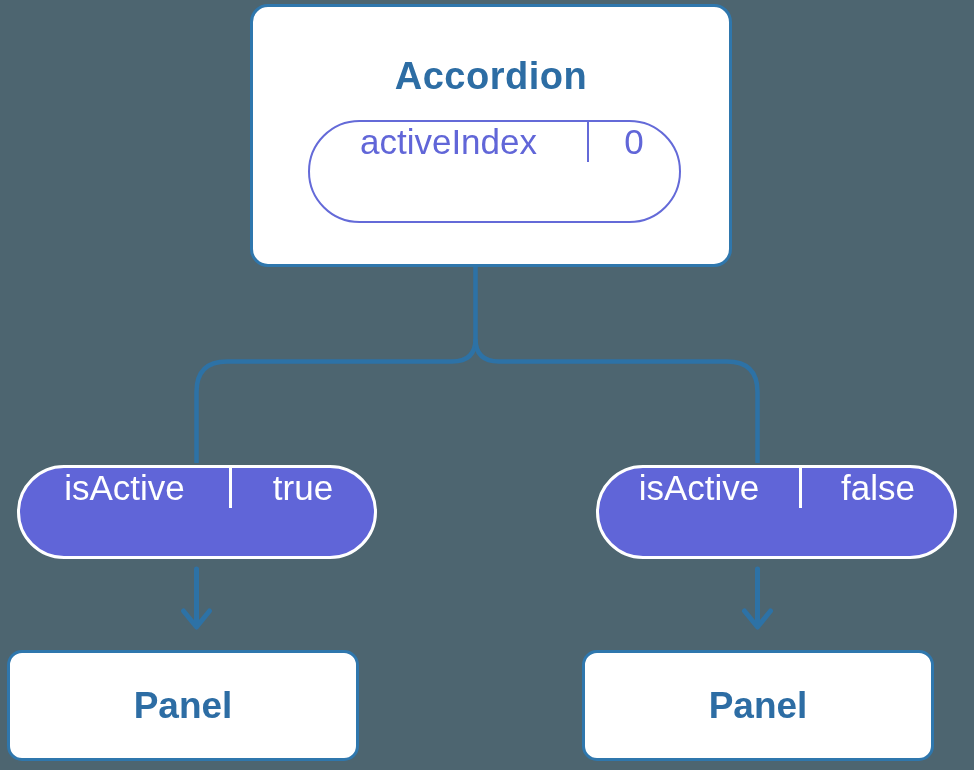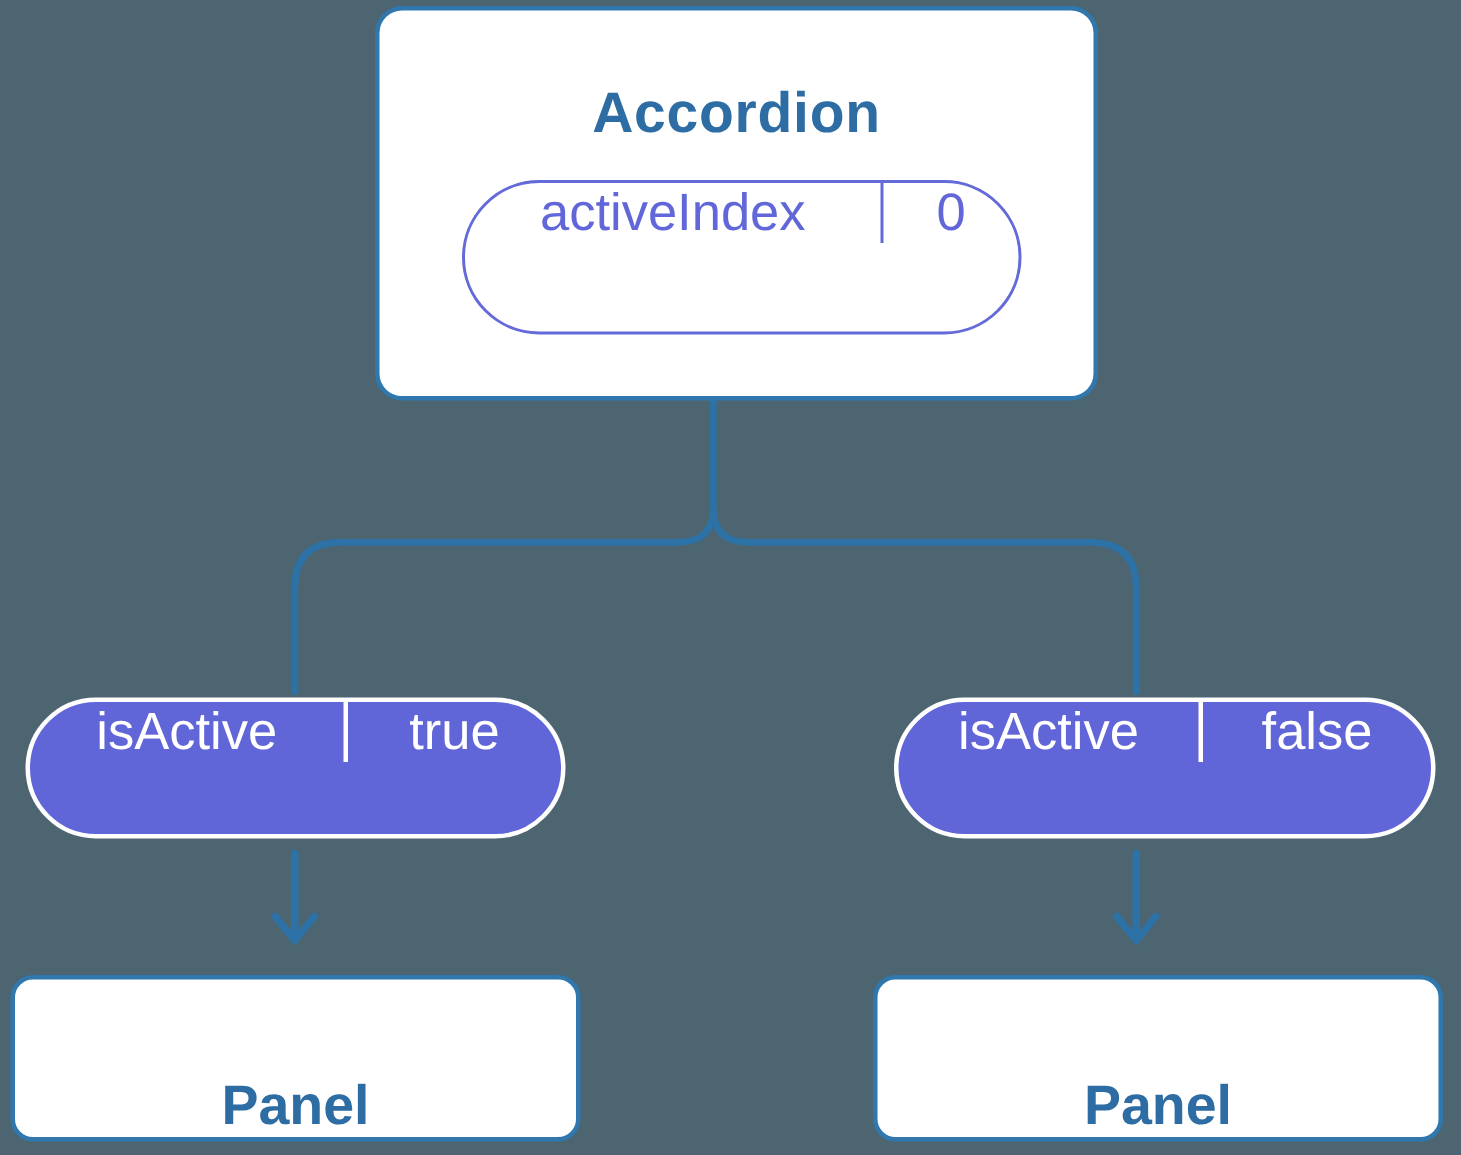--- a/index.html
+++ b/index.html
@@ -86,28 +86,28 @@
   }
   .pill-solid .seg-name { border-right: 3px solid #ffffff; }
   .pill-solid .seg-value { flex: 1; }
   .pill-child-left  { left: 17px;  width: 360px; }
   .pill-child-left  .seg-name { width: 209px; }
   .pill-child-right { left: 596px; width: 361px; }
   .pill-child-right .seg-name { width: 200px; }
   .panel {
     position: absolute;
     top: 650px;
-    width: 380px;
+    width: 352px;
     height: 111px;
     box-sizing: border-box;
     background: var(--box-fill, #ffffff);
     border: 3px solid var(--box-border, #2f77ad);
     border-radius: 15px;
     display: flex;
-    align-items: flex-end;
+    align-items: center;
     justify-content: center;
     font-size: 37px;
     font-weight: 600;
     color: var(--heading-text, #2d6da4);
   }
   .panel-left  { left: 7px; }
   .panel-right { left: 582px; }
 </style>
 </head>
 <body>

